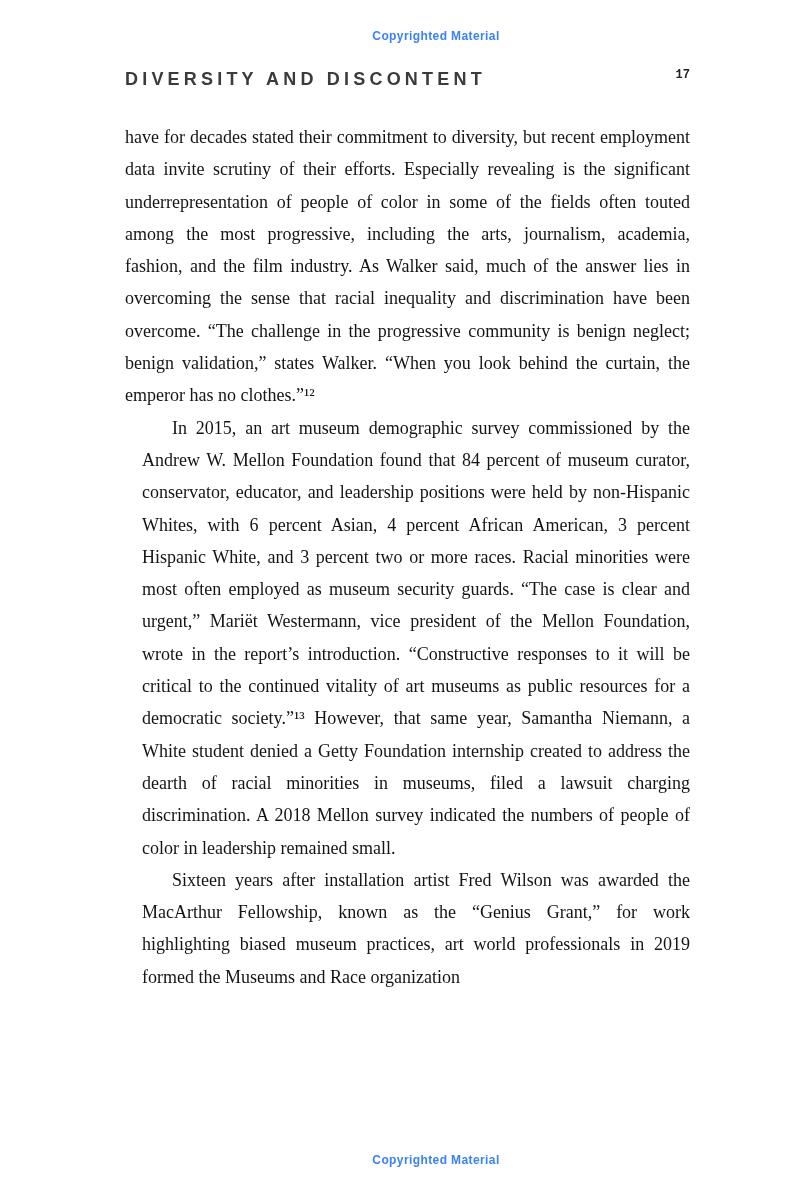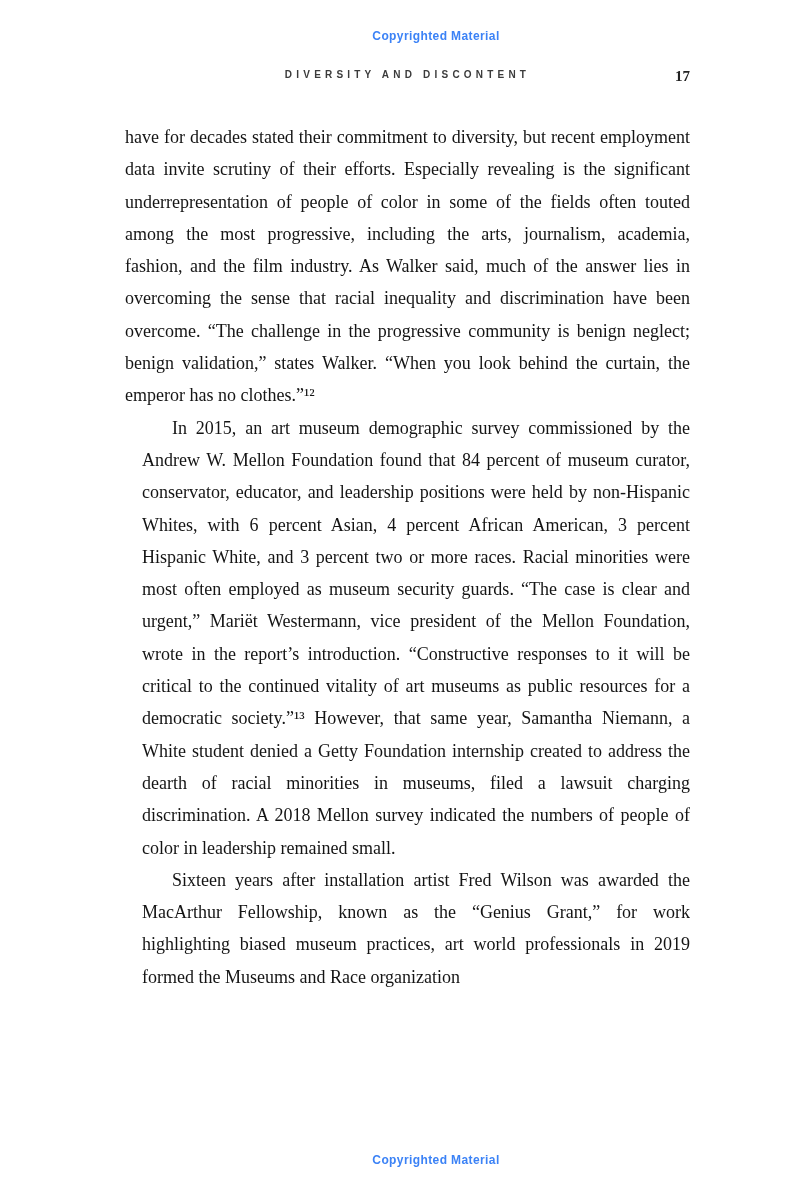--- a/index.html
+++ b/index.html
@@ -33,35 +33,35 @@
   .running-header {
     position: absolute;
     top: 69px;
     left: 125px;
     width: 565px;
     height: 22px;
   }
   .header-title {
     display: block;
     width: 100%;
-    text-align: center;
+    text-align: left;
     font-family: "Liberation Sans", sans-serif;
     font-weight: 600;
-    font-size: 10px;
+    font-size: 18px;
     letter-spacing: 4.2px;
     color: #3b3b3b;
     white-space: nowrap;
   }
   .page-number {
     position: absolute;
     right: 0;
     top: -1px;
-    font-family: Liberation Serif, serif;
+    font-family: Liberation Mono, monospace;
     font-weight: 700;
-    font-size: 15px;
+    font-size: 12px;
     color: #222222;
   }
 
   .body-text {
     position: absolute;
     top: 121px;
     left: 125px;
     width: 565px;
     color: #141414;
     font-size: 18px;

